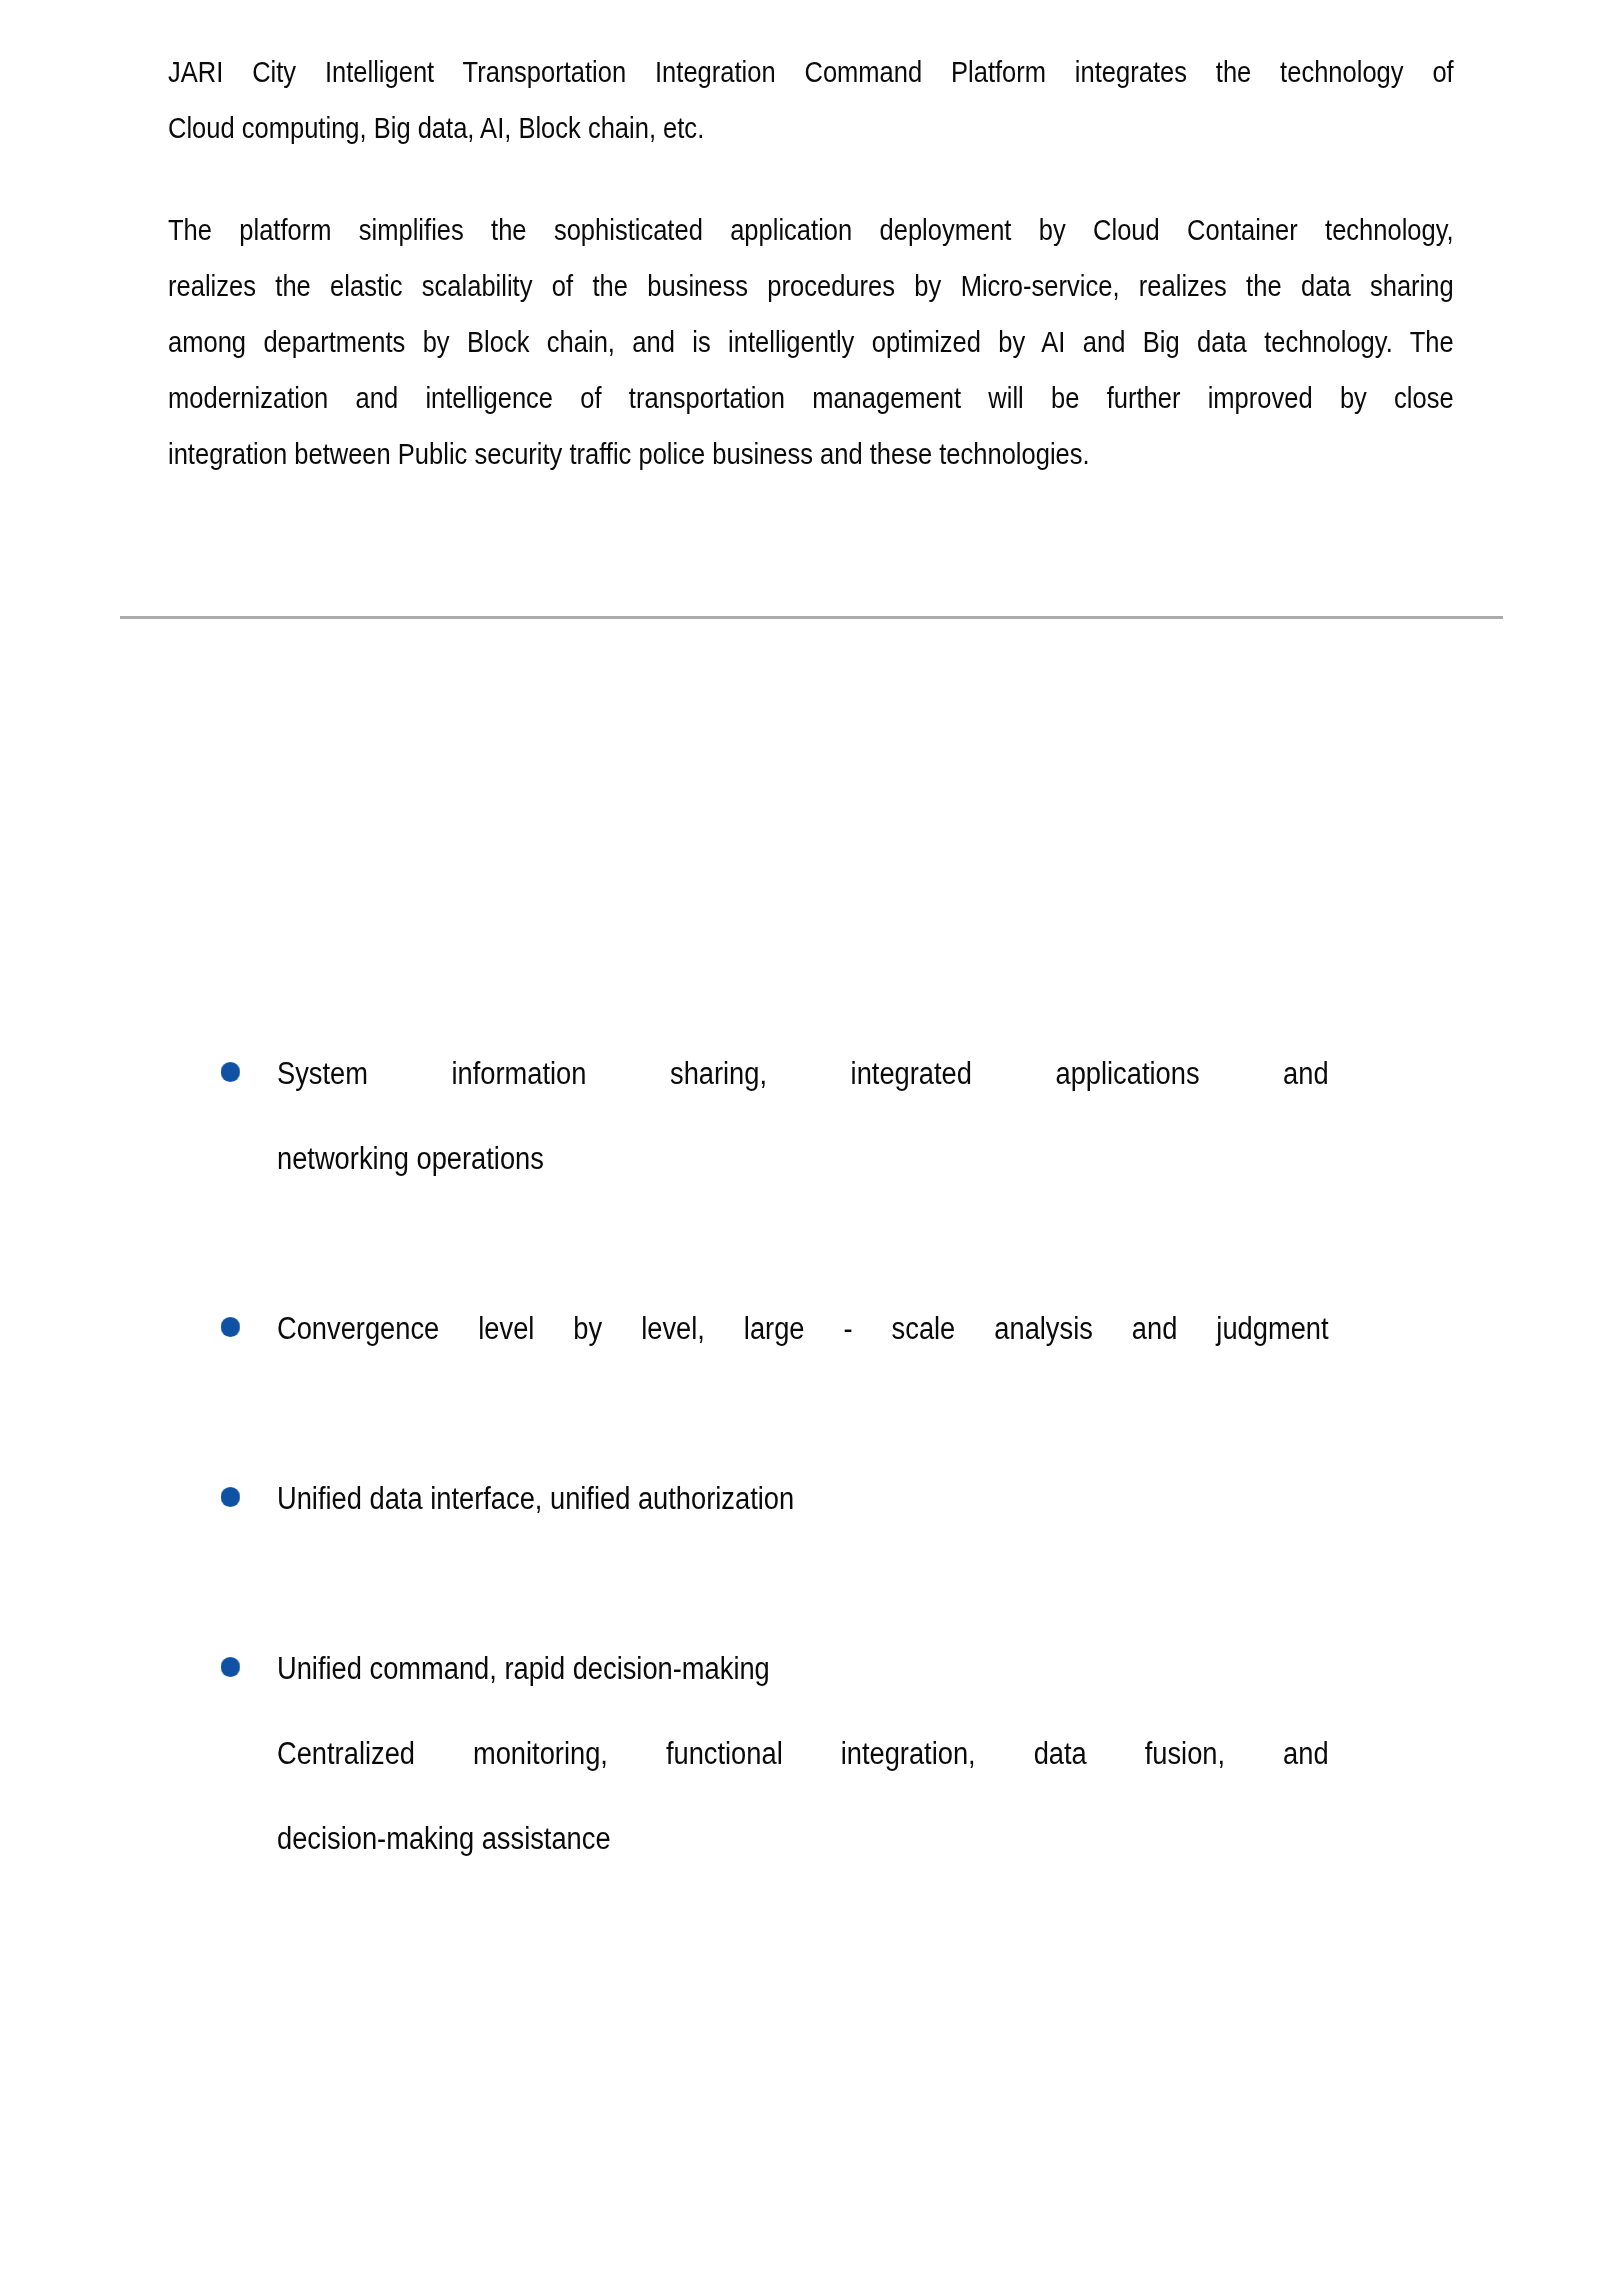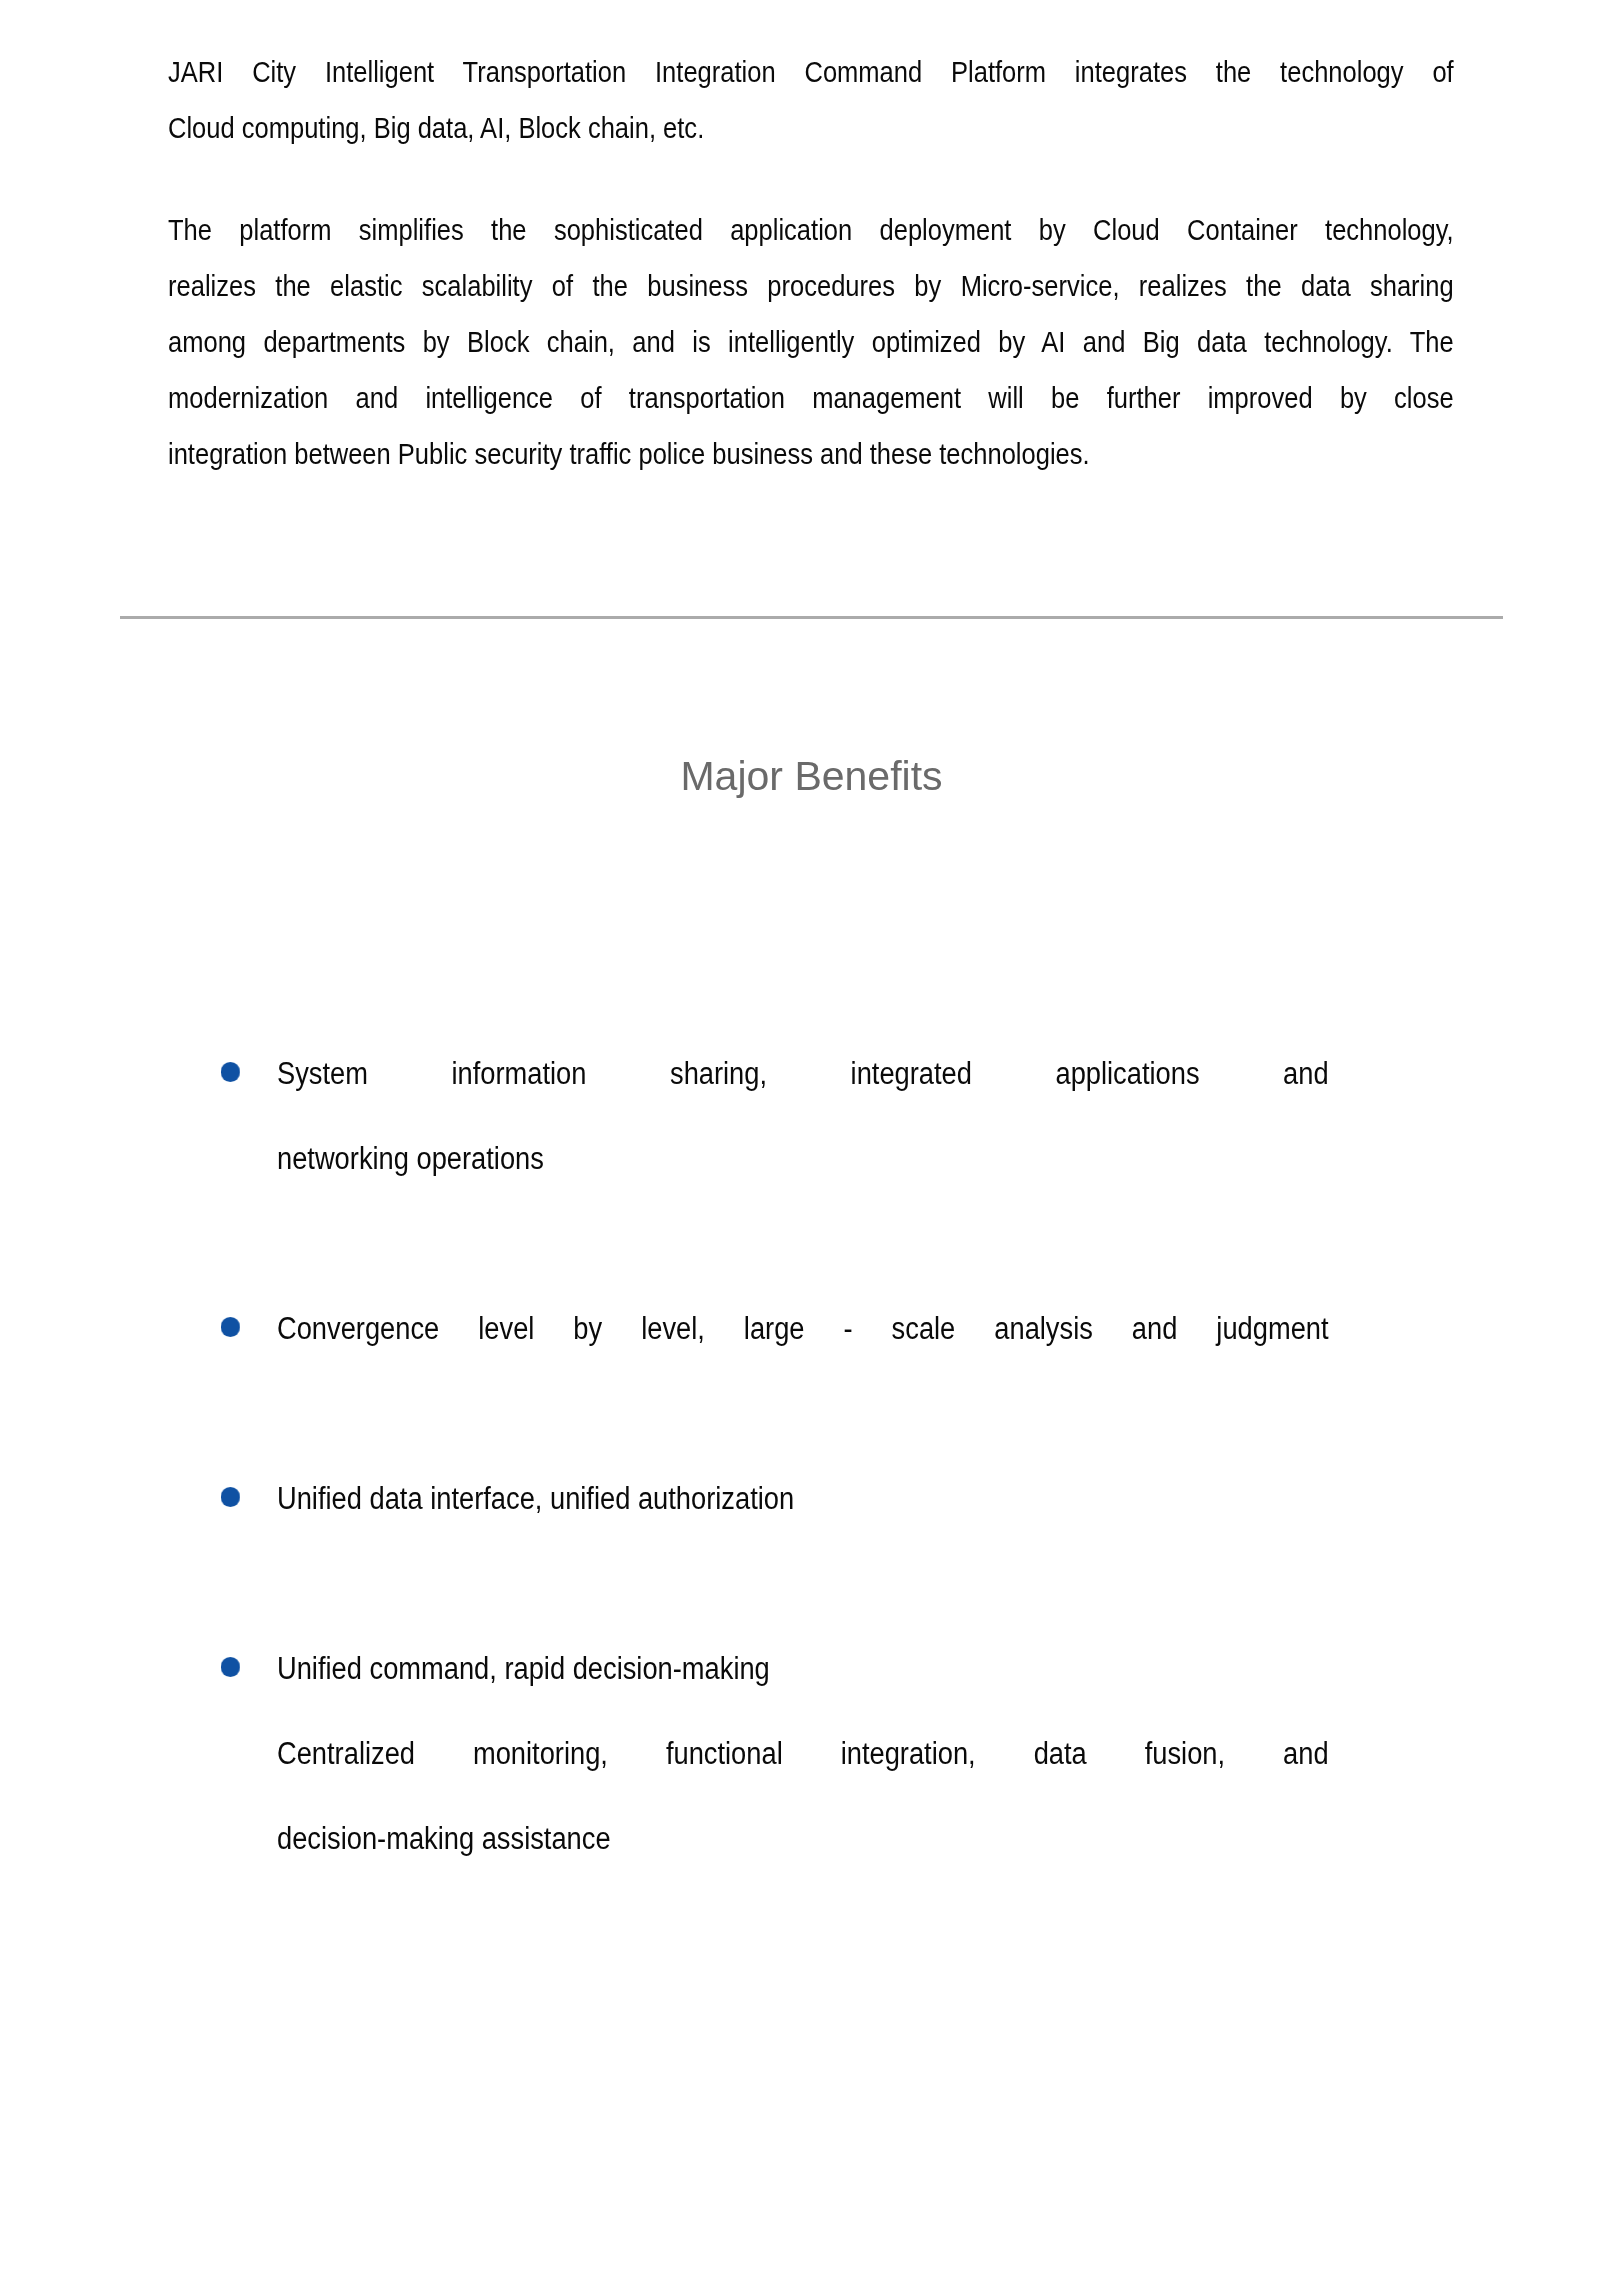--- a/index.html
+++ b/index.html
@@ -86,21 +86,20 @@
   <div class="textcol para2">
       <div class="line fill">The platform simplifies the sophisticated application deployment by Cloud Container technology,</div>
       <div class="line fill">realizes the elastic scalability of the business procedures by Micro-service, realizes the data sharing</div>
       <div class="line fill">among departments by Block chain, and is intelligently optimized by AI and Big data technology. The</div>
       <div class="line fill">modernization and intelligence of transportation management will be further improved by close</div>
       <div class="line">integration between Public security traffic police business and these technologies.</div>
     </div>
 
   <hr class="divider">
 
-  <h1 class="heading">Major Benefits</h1>
 
   <div class="bullets">
       <div class="bullet-item">
         <span class="bullet-dot"></span>
         <div class="line fill">System information sharing, integrated applications and</div>
         <div class="line">networking operations</div>
       </div>
       <div class="bullet-item">
         <span class="bullet-dot"></span>
         <div class="line fill">Convergence level by level, large - scale analysis and judgment</div>

